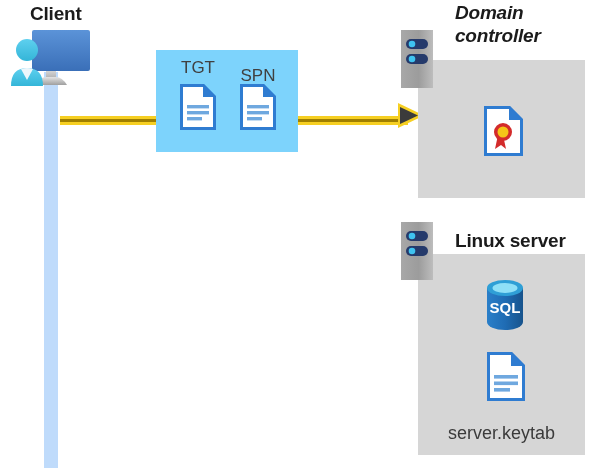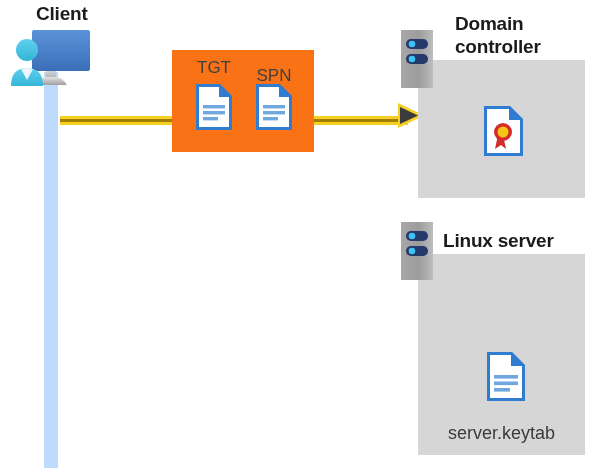--- a/index.html
+++ b/index.html
@@ -19,26 +19,27 @@
   
   .title-bold {
     position: absolute;
     font-weight: bold;
     color: #1b1b1b;
     font-size: 19px;
     line-height: 23px;
     letter-spacing: -0.2px;
     white-space: pre-line;
   }
-  #client-title { left: 36px; top: 2px; }
+  #client-title { left: 30px; top: 2px; }
   #dc-title {
-    left: 455px; top: 12px;
+    left: 455px; top: 1px;
     text-align: left;
-  }
-  #linux-title { left: 443px; top: 229px; }
+    font-style: italic;
+  }
+  #linux-title { left: 455px; top: 229px; }
 
   
   #client-lifeline {
     position: absolute;
     left: 44px;
     top: 72px;
     width: 14px;
     height: 396px;
     background: #bfdbfb;
   }
@@ -48,25 +49,25 @@
     position: absolute;
     left: 8px;
     top: 28px;
     width: 88px;
     height: 68px;
   }
 
   
   #token-box {
     position: absolute;
-    left: 172px;
+    left: 156px;
     top: 50px;
     width: 142px;
     height: 102px;
-    background: #f97316;
+    background: #7dd3fc;
   }
   .token-label {
     position: absolute;
     top: 8px;
     font-size: 17px;
     color: #404040;
     text-align: center;
     width: 60px;
   }
   #tgt-label { left: 12px; }
@@ -259,20 +260,35 @@
         </linearGradient>
       </defs>
       <rect x="0" y="0" width="32" height="58" fill="url(#srvgrad2)"></rect>
       <rect x="5" y="9" width="22" height="10" rx="5" fill="#253a6b"></rect>
       <circle cx="11" cy="14" r="3.3" fill="#3fc3f0"></circle>
       <rect x="5" y="24" width="22" height="10" rx="5" fill="#253a6b"></rect>
       <circle cx="11" cy="29" r="3.3" fill="#3fc3f0"></circle>
     </svg>
   </div>
 
+  <div id="sql-icon">
+    <svg width="44" height="52" viewBox="0 0 44 52" xmlns="http://www.w3.org/2000/svg">
+      <defs>
+        <linearGradient id="cylgrad" x1="0" y1="0" x2="1" y2="0">
+          <stop offset="0%" stop-color="#2a7fc9"></stop>
+          <stop offset="50%" stop-color="#1f6cb4"></stop>
+          <stop offset="100%" stop-color="#17538c"></stop>
+        </linearGradient>
+      </defs>
+      <path d="M4 9 h36 v34 a18 8 0 0 1 -36 0 z" fill="url(#cylgrad)"></path>
+      <ellipse cx="22" cy="9" rx="18" ry="8" fill="#2f9fd6"></ellipse>
+      <ellipse cx="22" cy="9" rx="12.5" ry="5" fill="#8fe0f7"></ellipse>
+      <text x="22" y="34" font-family="Liberation Sans, sans-serif" font-size="15" font-weight="bold" fill="#ffffff" text-anchor="middle">SQL</text>
+    </svg>
+  </div>
 
   <div id="keytab-icon">
     <svg width="38" height="49" viewBox="0 0 38 49" xmlns="http://www.w3.org/2000/svg">
       <path d="M1.5 1.5 h23 l12 12 v34 h-35 z" fill="#ffffff" stroke="#2f7cd1" stroke-width="3"></path>
       <path d="M24 1.5 l12.5 12.5 h-12.5 z" fill="#2f7cd1"></path>
       <rect x="7" y="23" width="24" height="3.6" fill="#6fa8df"></rect>
       <rect x="7" y="29.5" width="24" height="3.6" fill="#6fa8df"></rect>
       <rect x="7" y="36" width="16" height="3.6" fill="#6fa8df"></rect>
     </svg>
   </div>

